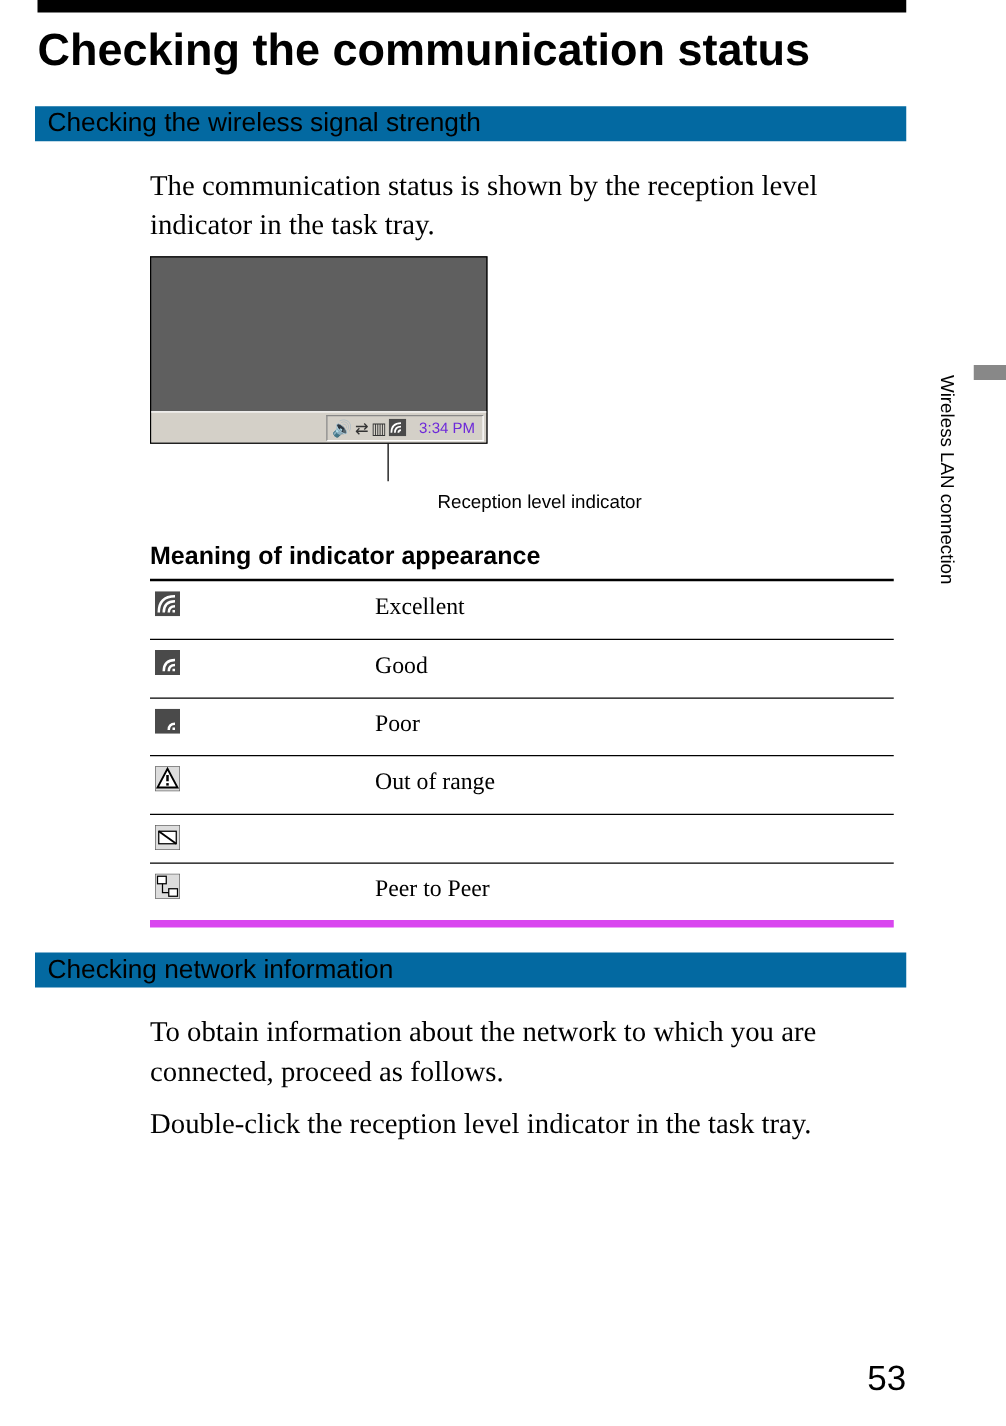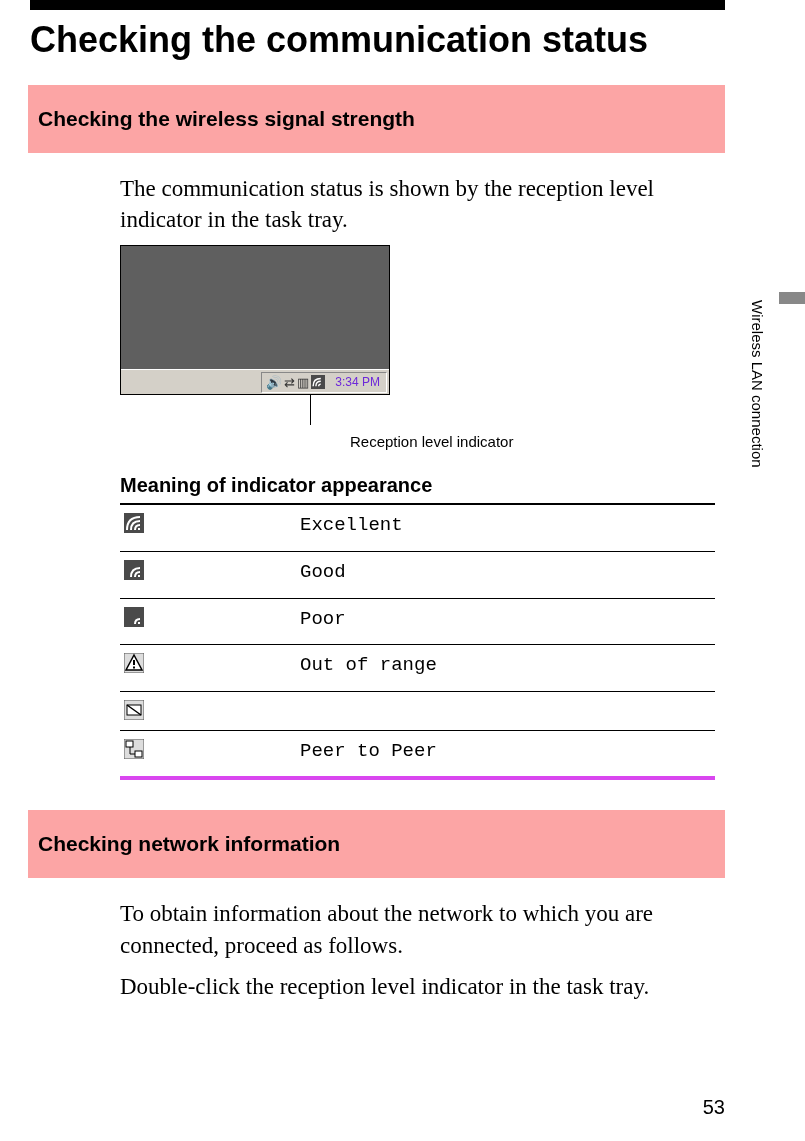--- a/index.html
+++ b/index.html
@@ -18,25 +18,25 @@
     margin: 0 80px 0 30px;
   }
   .page-title {
     font-family: Arial, Helvetica, sans-serif;
     font-weight: 700;
     font-size: 36px;
     margin: 8px 80px 24px 30px;
     line-height: 1.2;
   }
   .section-heading {
-    background: #fca5a5;
-    font-family: Arial, Helvetica, sans-serif;
-    font-weight: 700;
+    background: #0369a1;
+    font-family: Arial, Helvetica, sans-serif;
+    font-weight: 400;
     font-size: 21px;
-    padding: 22px 10px;
+    padding: 2px 10px;
     margin: 0 80px 20px 28px;
   }
   .body-block {
     margin: 0 90px 0 120px;
   }
   .body-text {
     font-size: 23px;
     line-height: 1.35;
     margin: 0 0 10px 0;
   }
@@ -105,23 +105,22 @@
     white-space: nowrap;
   }
   .subheading {
     font-family: Arial, Helvetica, sans-serif;
     font-weight: 700;
     font-size: 20px;
     margin: 24px 0 6px 0;
   }
   .ind-table {
     border-top: 2px solid #000;
-    border-bottom: 4px solid #d946ef;
-    margin-bottom: 30px;
-    font-family: Liberation Mono, monospace;
+    border-bottom: 6px solid #d946ef;
+    margin-bottom: 20px;
   }
   .ind-row {
     display: flex;
     border-bottom: 1px solid #000;
     padding: 8px 0 10px 0;
     align-items: flex-start;
   }
   .ind-row:last-child { border-bottom: none; }
   .ind-col-icon {
     width: 180px;
@@ -160,21 +159,21 @@
     right: -36px;
     width: 26px;
     height: 12px;
     background: #888;
   }
   .page-number {
     position: absolute;
     bottom: 22px;
     right: 80px;
     font-family: Arial, sans-serif;
-    font-size: 20px;
+    font-size: 28px;
   }
 </style>
 </head>
 <body>
 
 <div class="black-bar"></div>
 
 <h1 class="page-title">Checking the communication status</h1>
 
 <div class="section-heading">Checking the wireless signal strength</div>

